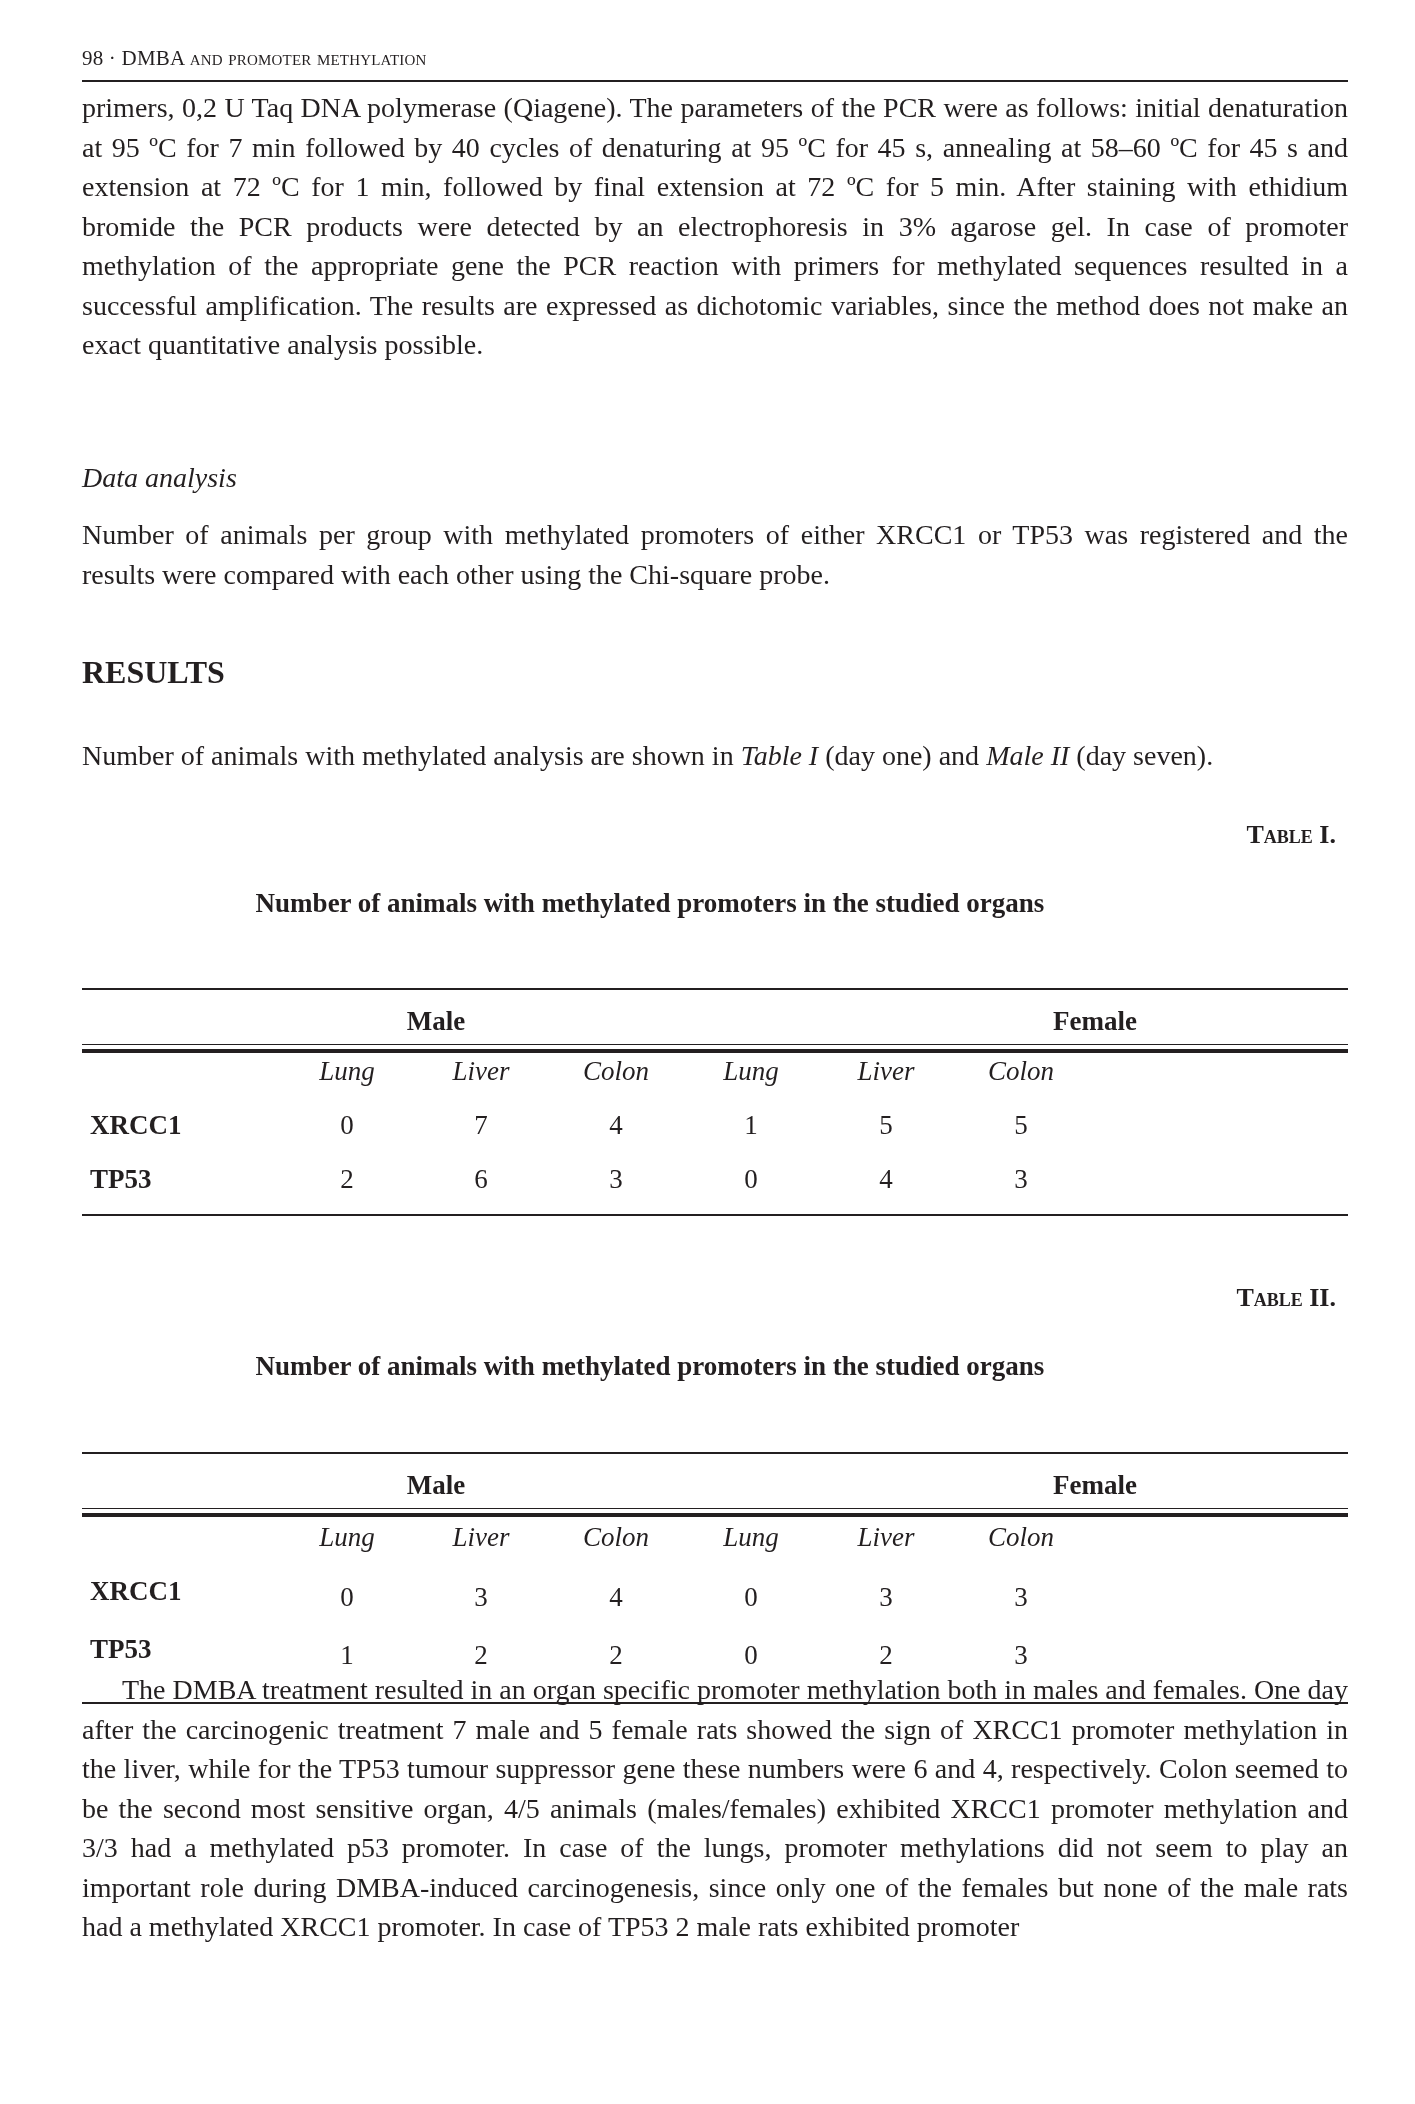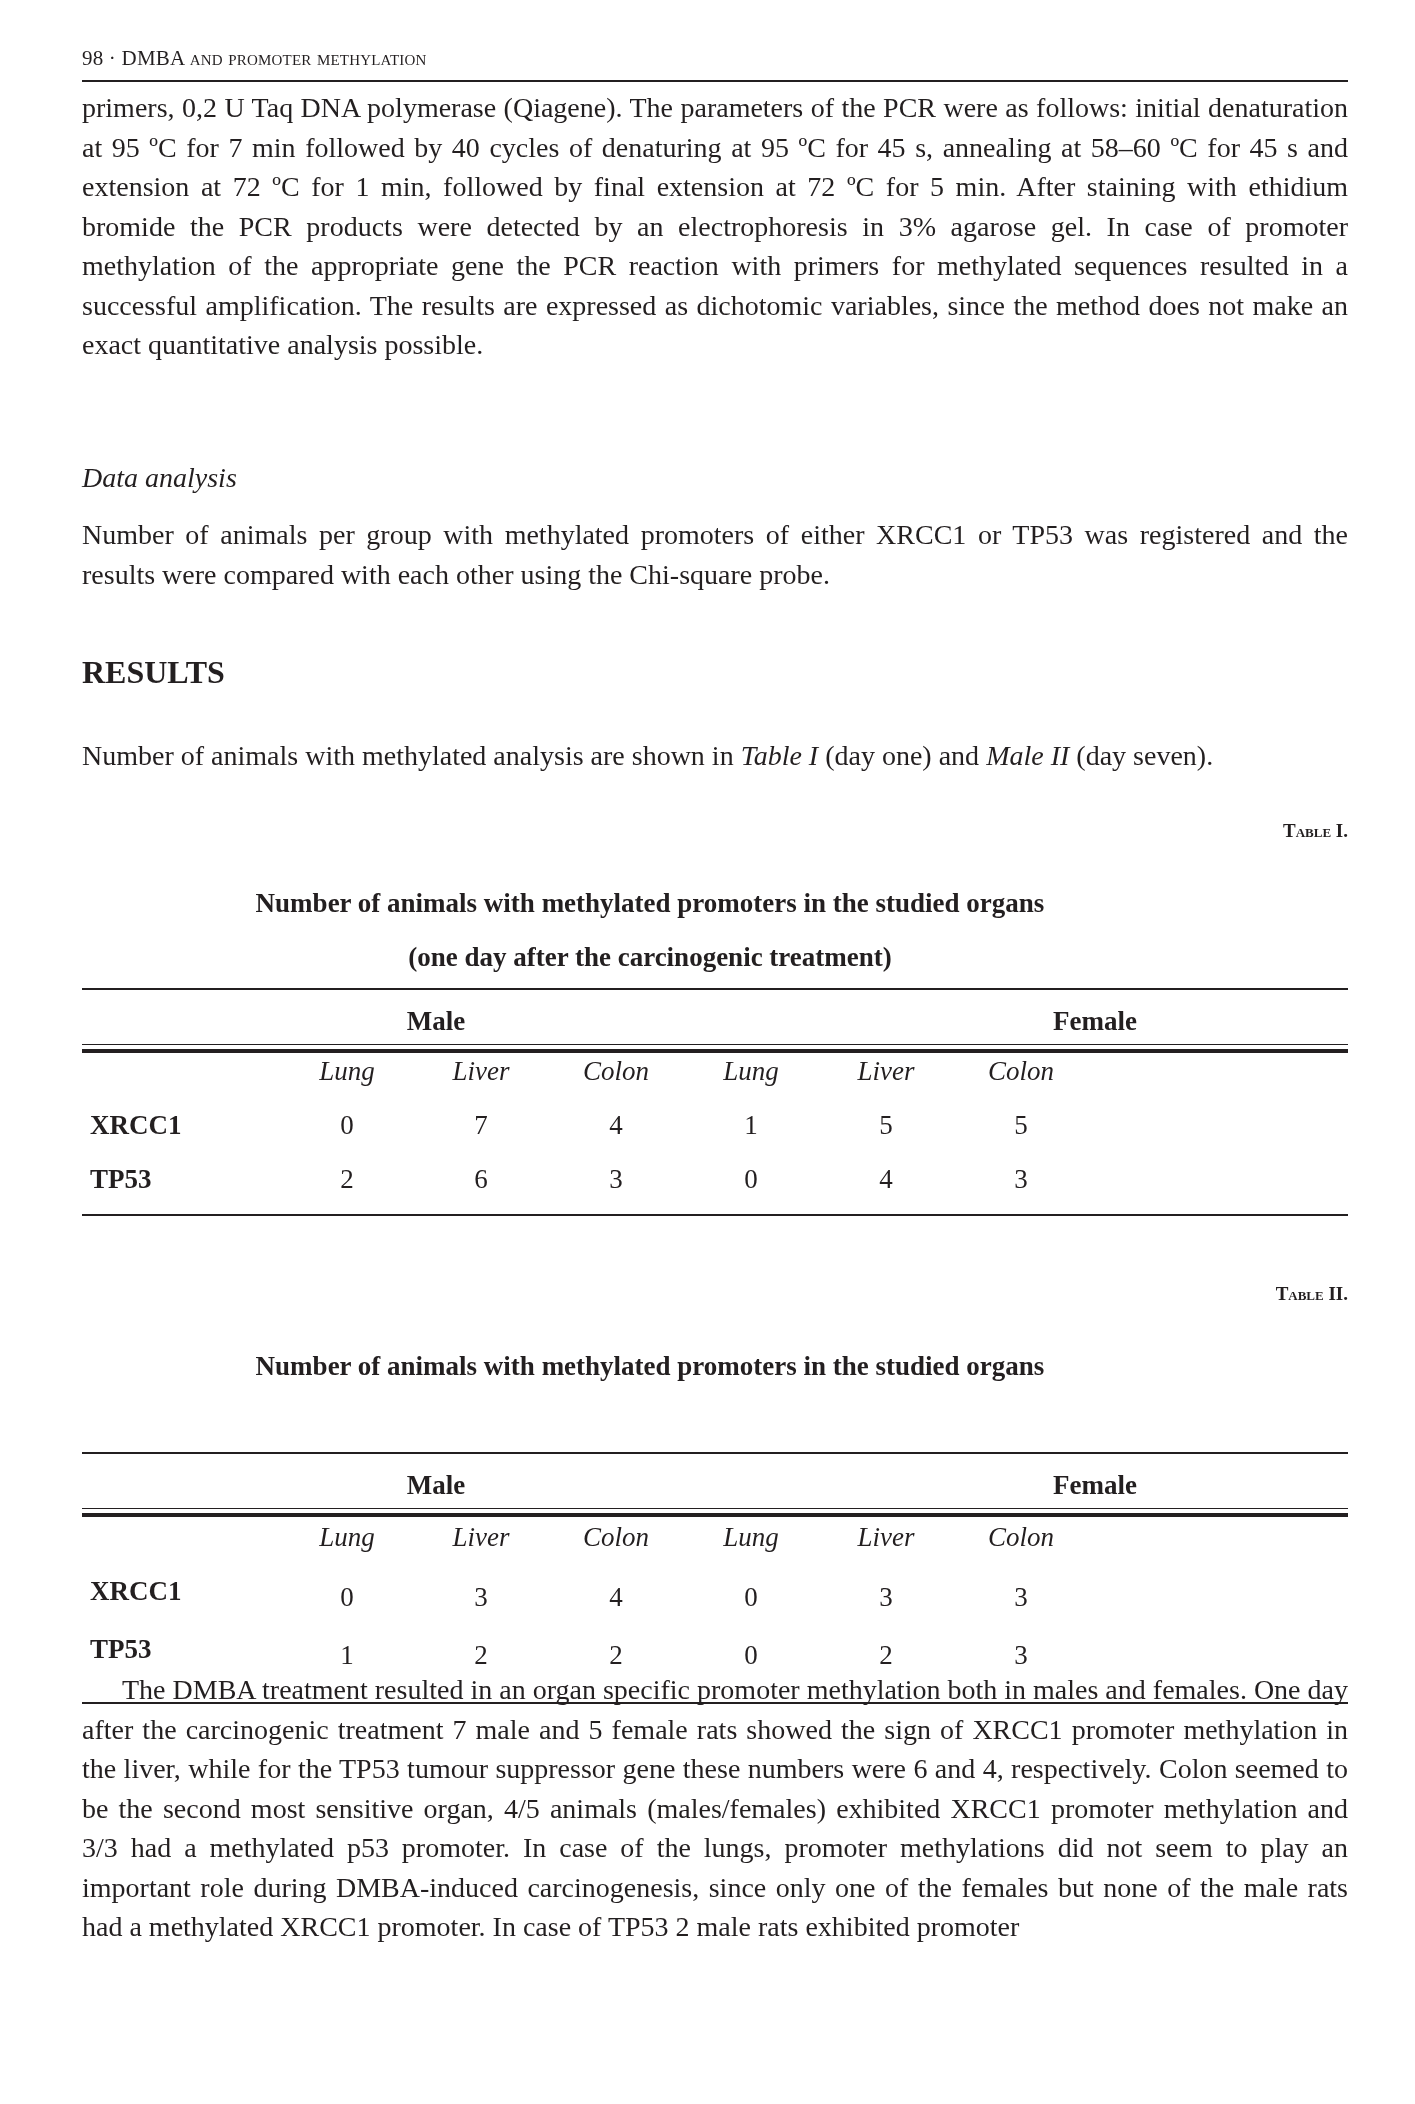--- a/index.html
+++ b/index.html
@@ -18,21 +18,21 @@
     position: absolute; left: 0; width: 1266px; font-size: 28px; line-height: 39.5px;
     text-align: justify; margin: 0;
   }
   .p1 { top: 88px; }
   .subhead { position: absolute; top: 462px; left: 0; font-size: 28px; font-style: italic; }
   .p2 { top: 515px; }
   .section-title { position: absolute; top: 654px; left: 0; font-size: 32px; font-weight: bold; }
   .p3 { top: 736px; }
   .p3 i { font-style: italic; }
   .table-label {
-    position: absolute; right: 0; font-size: 19px; font-weight: bold; font-variant: small-caps;
+    position: absolute; right: 12px; font-size: 26px; font-weight: bold; font-variant: small-caps;
   }
   .tl1 { top: 820px; }
   .tl2 { top: 1283px; }
   .table-caption {
     position: absolute; left: 0; width: 1266px; text-align: center; font-size: 27px;
     font-weight: bold; line-height: 54px;
   }
   .cap1 { top: 876px; left: -65px; }
   .cap2 { top: 1339px; left: -65px; }
   .dtable { position: absolute; left: 0; width: 1266px; }
@@ -70,21 +70,20 @@
   <div class="subhead">Data analysis</div>
   <p class="para p2">Number of animals per group with methylated promoters of either XRCC1 or TP53 was registered and the results were compared with each other using the Chi-square probe.</p>
 
   <div class="section-title">RESULTS</div>
 
   <p class="para p3"><span>Number of animals with methylated analysis are shown in </span><i>Table I</i><span> (day one) and </span><i>Male II</i><span> (day seven).</span></p>
 
   <div class="table-label tl1">Table I.</div>
   <div class="table-caption cap1">
     <div>Number of animals with methylated promoters in the studied organs</div>
-    <div>(one day after the carcinogenic treatment)</div>
   </div>
   <div class="dtable t1">
     <div class="rule-top"></div>
     <div class="grp g-male">Male</div>
     <div class="grp g-female">Female</div>
     <div class="rule-mid"></div>
     <div class="rule-bot"></div>
   <div class="cell organ" style="left: 265px; top: 68px;">Lung</div>
       <div class="cell organ" style="left: 399px; top: 68px;">Liver</div>
       <div class="cell organ" style="left: 534px; top: 68px;">Colon</div>

